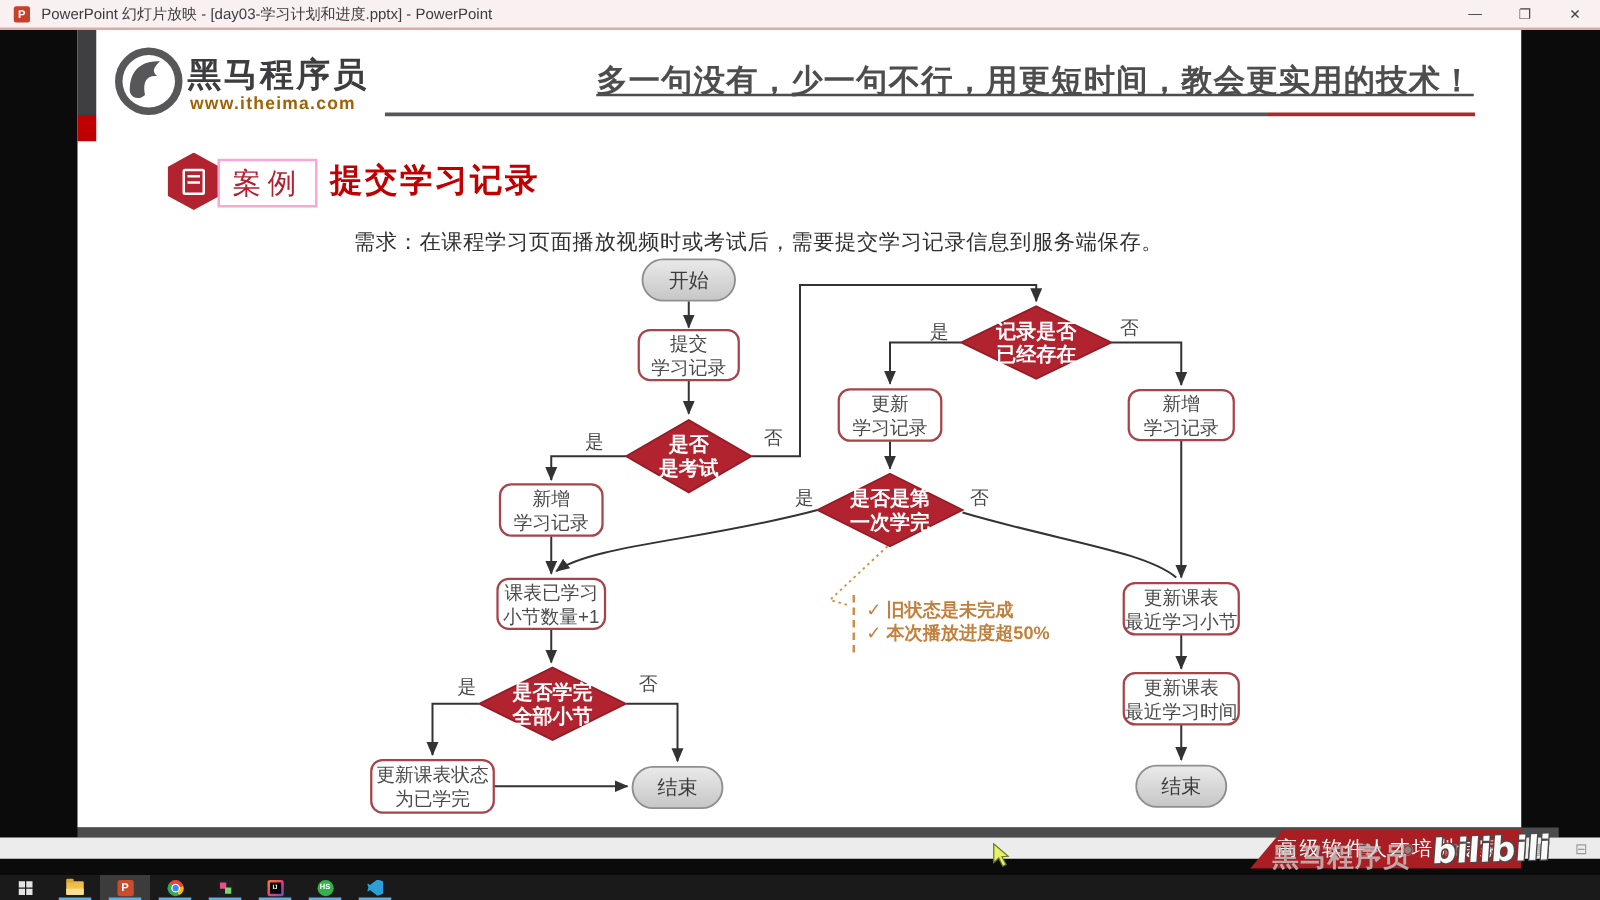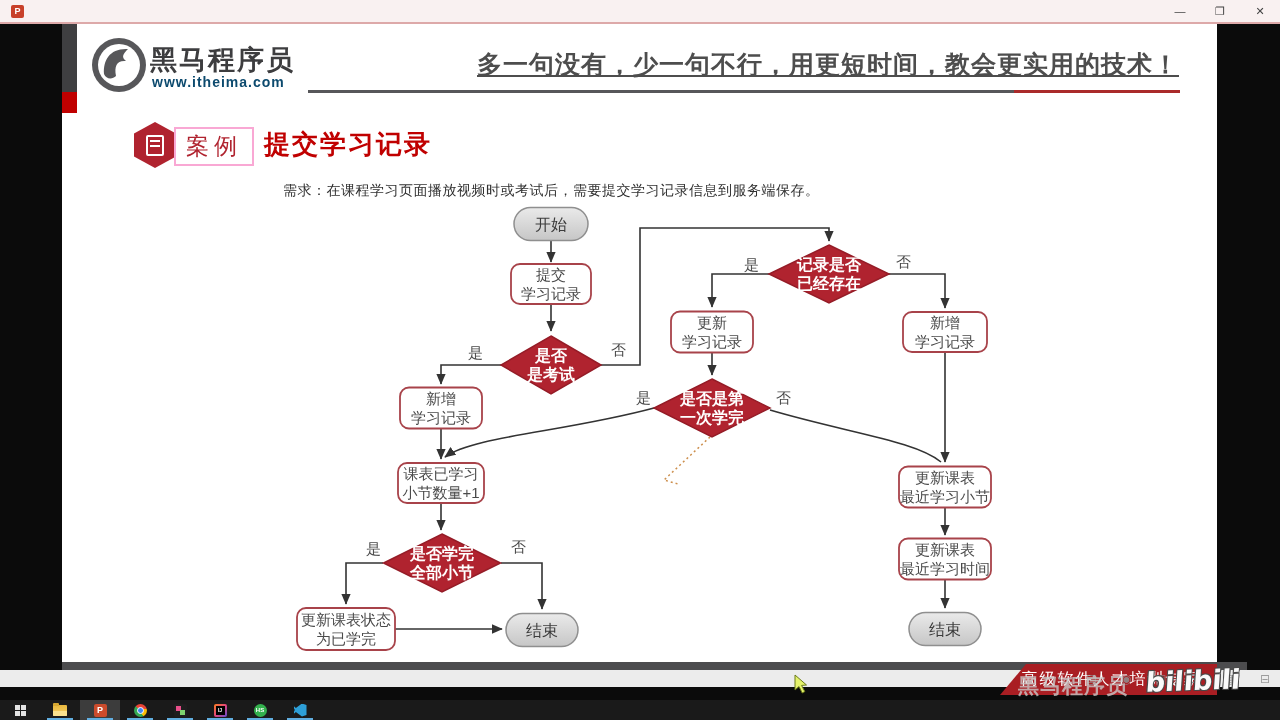--- a/index.html
+++ b/index.html
@@ -13,35 +13,35 @@
   .tb-title{font-size:12px;color:#3c3c3c;white-space:nowrap;}
   .tb-controls{margin-left:auto;display:flex;height:100%;}
   .tb-btn{width:40px;display:flex;align-items:center;justify-content:center;font-size:11px;color:#444;cursor:default;}
   
   .main{position:absolute;left:0;top:24px;width:1280px;height:676px;background:#0b0b0b;}
   .slide{position:absolute;left:62px;top:0;width:1155px;height:638px;background:#fff;}
   .bar-gray{position:absolute;left:0;top:0;width:15px;height:68px;background:#3f3f41;}
   .bar-red{position:absolute;left:0;top:68px;width:15px;height:21px;background:#c00000;}
   .logo{position:absolute;left:28px;top:12px;}
   .brand{position:absolute;left:88px;top:18px;font-size:27px;font-weight:bold;color:#3d3d3f;letter-spacing:2px;}
-  .website{position:absolute;left:90px;top:50px;font-size:14px;font-weight:bold;color:#0c4a6e;letter-spacing:1px;}
+  .website{position:absolute;left:90px;top:50px;font-size:14px;font-weight:bold;color:#a16207;letter-spacing:1px;}
   .slogan{position:absolute;right:38px;top:24px;font-size:25px;color:#4d4d4d;
           font-family:"DejaVu Serif","Liberation Serif",serif;font-weight:600;letter-spacing:1px;white-space:nowrap;text-decoration:underline;}
   .header-line{position:absolute;left:246px;top:66px;width:872px;height:3px;
                background:linear-gradient(to right,#57575a 0 81%,#aa2a2a 81% 100%);}
   .badge-hex{position:absolute;left:72px;top:98px;width:42px;height:46px;background:#b0232f;
              clip-path:polygon(50% 0,100% 25%,100% 75%,50% 100%,0 75%,0 25%);
              display:flex;align-items:center;justify-content:center;}
   .badge-doc{width:14px;height:17px;border:2px solid #fff;border-radius:2px;position:relative;background:#b0232f;}
   .badge-doc i{position:absolute;left:2px;right:2px;height:2px;background:#fff;display:block;}
   .badge-doc i:nth-child(1){top:3px;} .badge-doc i:nth-child(2){top:8px;}
   .badge-box{position:absolute;left:112px;top:103px;width:76px;height:35px;border:2px solid #f9a8d4;
              display:flex;align-items:center;justify-content:center;font-size:23px;color:#b0232f;letter-spacing:5px;}
   .slide-title{position:absolute;left:202px;top:103px;font-size:26px;font-weight:bold;color:#c00000;letter-spacing:2px;}
-  .requirement{position:absolute;left:221px;top:158px;font-size:14px;color:#303030;letter-spacing:.5px;}
+  .requirement{position:absolute;left:221px;top:158px;font-size:17px;color:#303030;letter-spacing:.5px;}
   
   #flow{position:absolute;left:0;top:0;width:1280px;height:676px;pointer-events:none;}
   .edge{stroke:#333;stroke-width:1.6;fill:none;}
   .edge.dotted{stroke:#cd8f4d;stroke-width:1.5;stroke-dasharray:2,3;}
   .edge-label{font-size:15px;fill:#4a4a4a;}
   .n-terminal{fill:url(#pillGrad);stroke:#8f8f8f;stroke-width:1.5;}
   .n-process{fill:#fff;stroke:#a8434a;stroke-width:1.8;}
   .n-decision{fill:#b0232f;stroke:#951c27;stroke-width:1.5;}
   text.n-label{font-size:15px;fill:#4a4a4a;text-anchor:middle;}
   text.n-label.decision{fill:#fff;font-weight:bold;font-size:16px;}
@@ -92,20 +92,21 @@
   .ic-vscode{width:13px;height:13px;background:#2d9fd8;
              clip-path:polygon(65% 0,100% 12%,100% 88%,65% 100%,18% 66%,6% 76%,0 70%,10% 50%,0 30%,6% 24%,18% 34%);}
 </style>
 </head>
 <body>
 
 <div class="screen">
 
   <div class="titlebar">
     <div class="tb-appicon">P</div>
+    <div class="tb-title">PowerPoint 幻灯片放映 - [day03-学习计划和进度.pptx] - PowerPoint</div>
     <div class="tb-controls" id="winControls">
         <div class="tb-btn">—</div>
         <div class="tb-btn">❐</div>
         <div class="tb-btn">✕</div>
       </div>
   </div>
 
   <div class="main">
 
     <div class="slide">
@@ -225,20 +226,24 @@
         <g>
           <rect x="899" y="538.5" width="92" height="41" rx="9" class="n-process"></rect>
           <text class="n-label process" x="945" y="559"><tspan x="945" y="555">更新课表</tspan><tspan x="945" y="574">最近学习时间</tspan></text>
         </g>
         <g>
           <rect x="909" y="612.5" width="72" height="33" rx="16.5" class="n-terminal"></rect>
           <text class="n-label terminal" x="945" y="629"><tspan x="945" y="634.5">结束</tspan></text>
         </g>
       </svg>
 
+    <div class="note" id="noteBox">
+        <div class="note-row">✓ 旧状态是未完成</div>
+        <div class="note-row">✓ 本次播放进度超50%</div>
+      </div>
 
     <div class="strip-dark"></div>
     <div class="strip-light"></div>
     <div class="corner-banner">高级软件人才培训专家</div>
     <div class="player-icons" id="playerIcons">
         <span>◔</span>
         <span>▤</span>
         <span>◉</span>
         <span>▣</span>
         <span>☰</span>

